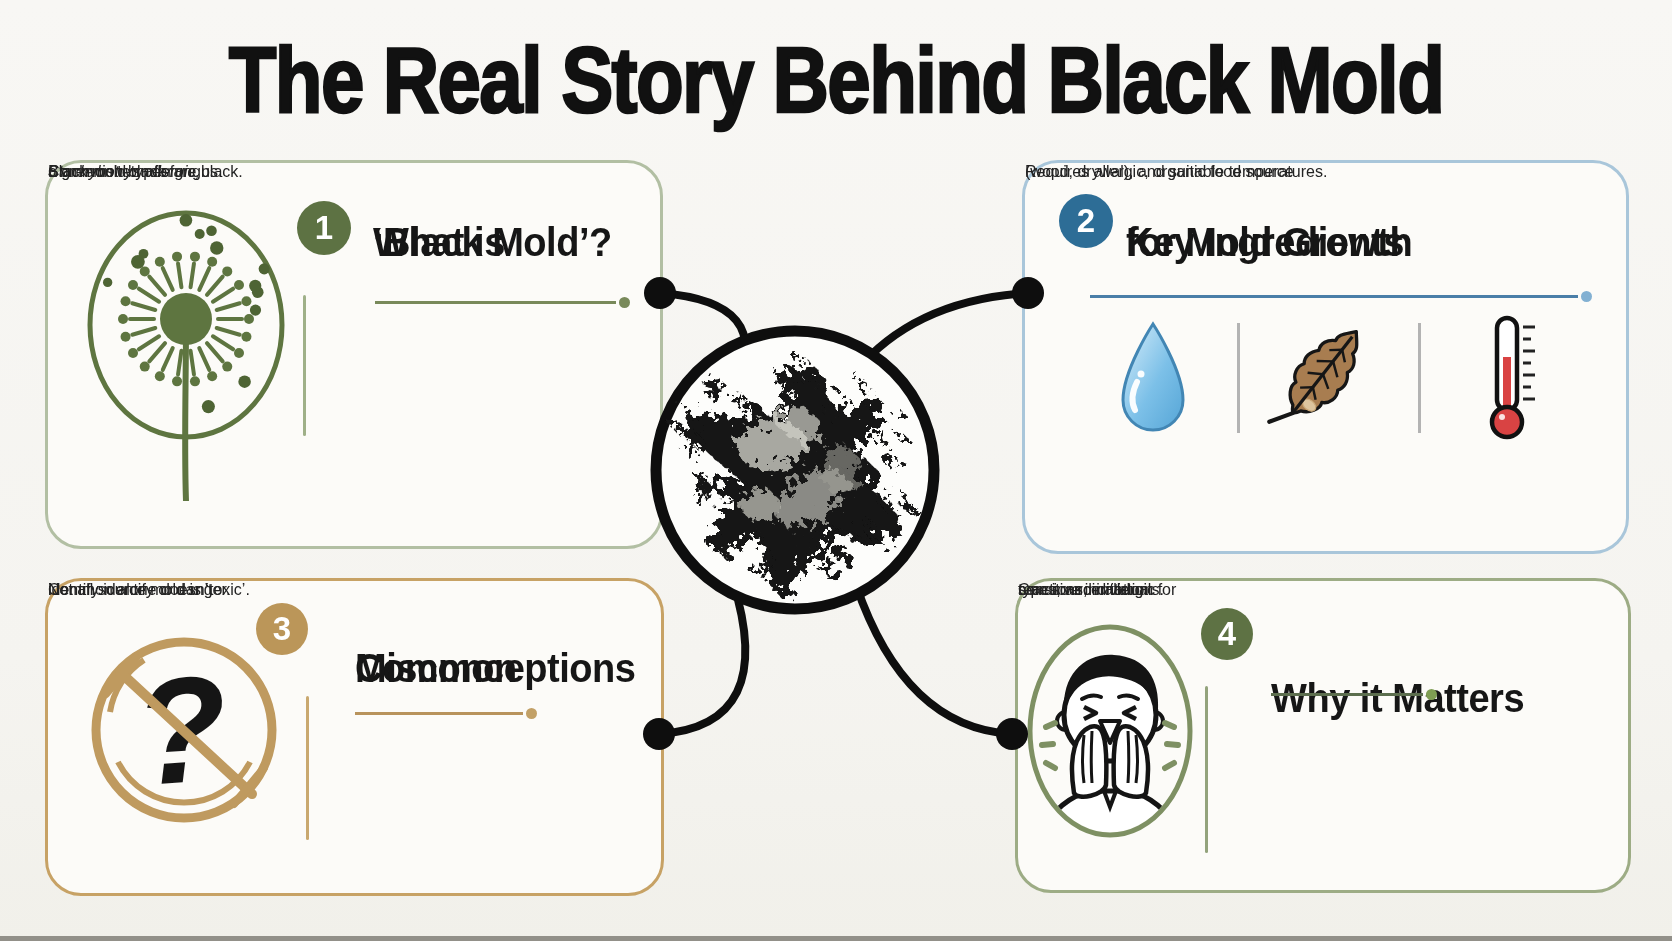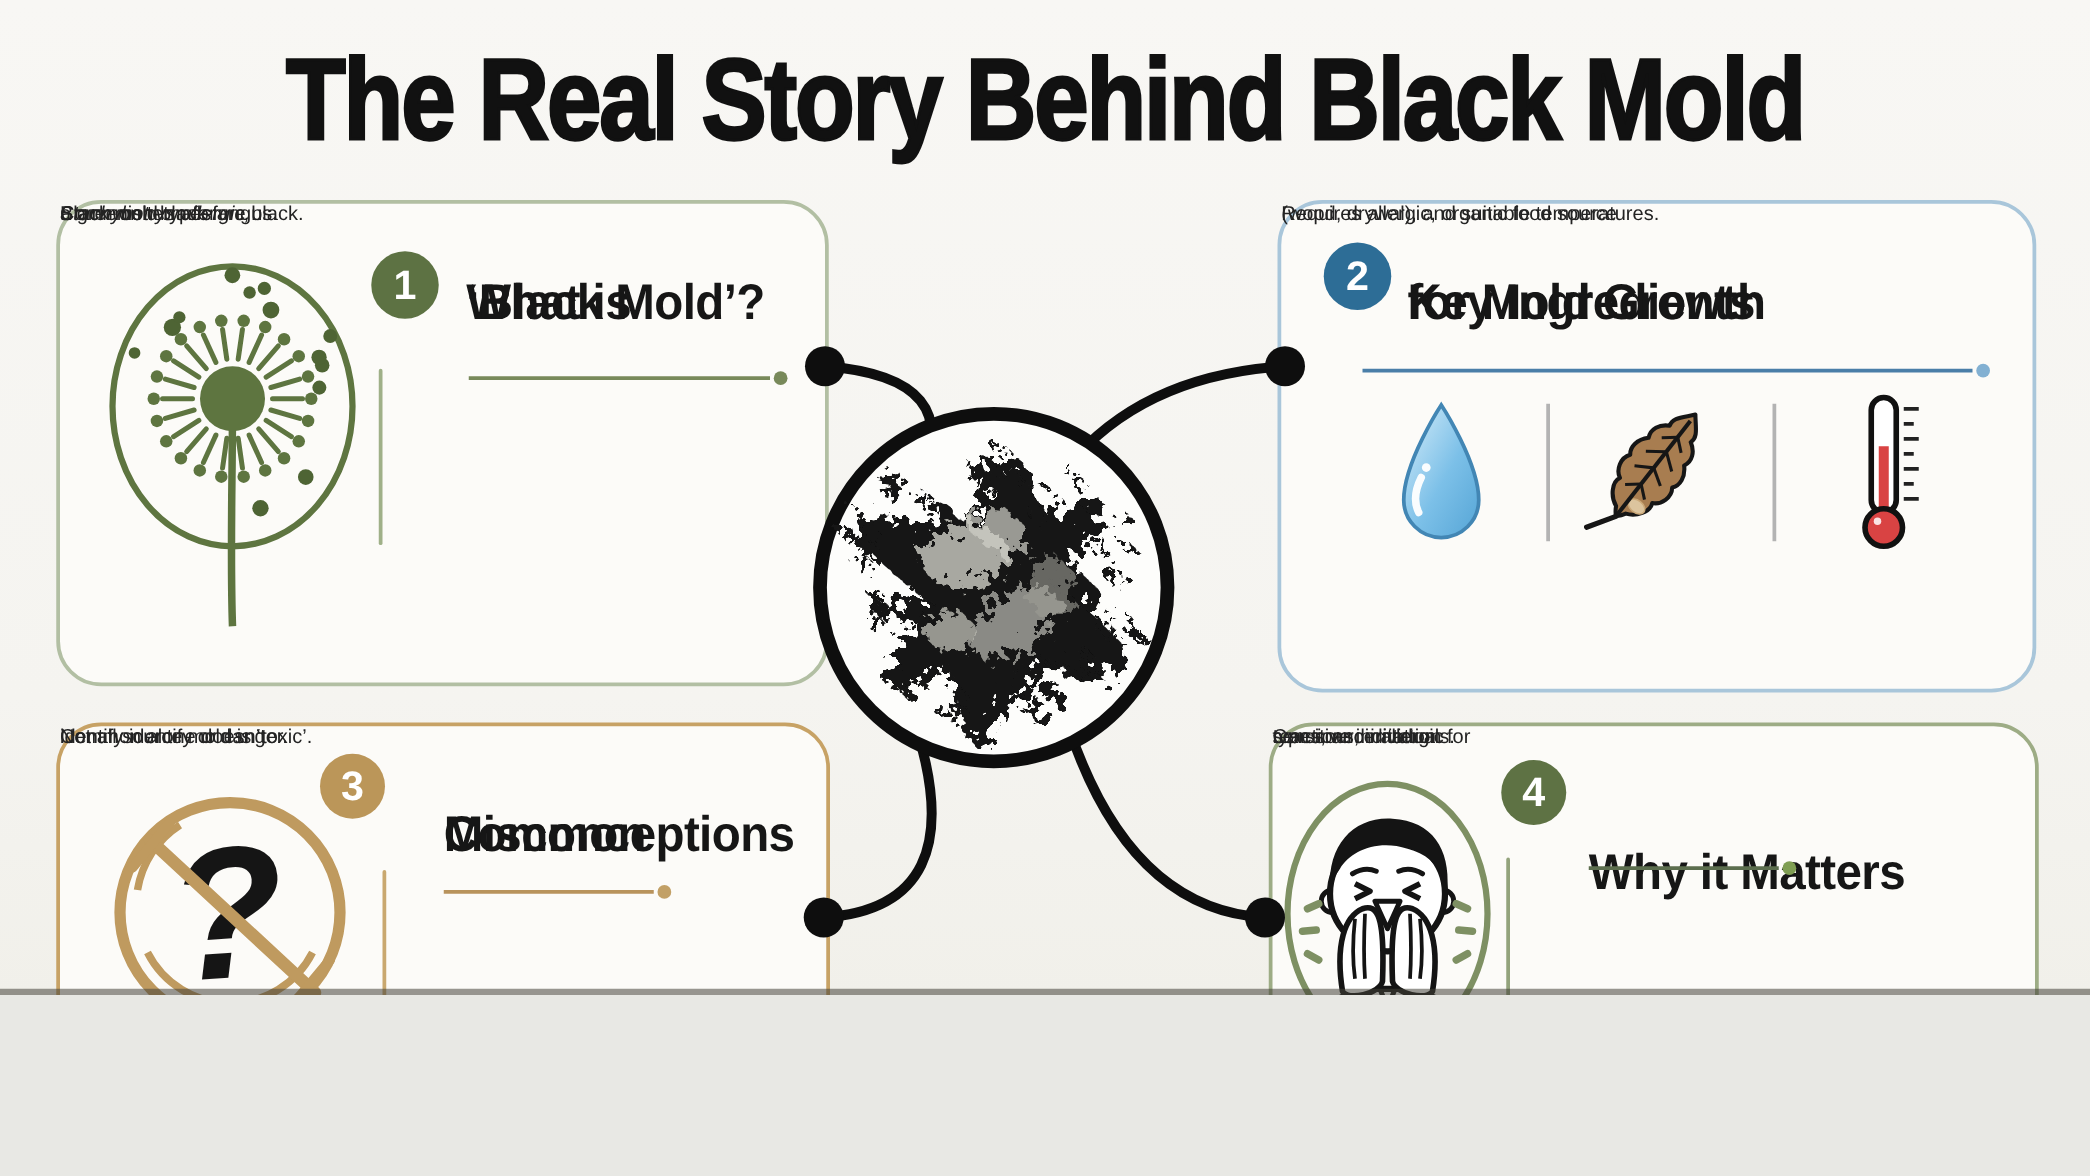--- a/index.html
+++ b/index.html
@@ -1,17 +1,17 @@
 <!DOCTYPE html>
 <html><head>
 <meta charset="utf-8">
 <style>
   html,body{margin:0;padding:0;background:#e8e8e4;}
   .canvas{
-    position:relative;width:1672px;height:796px;overflow:hidden;
+    position:relative;width:1672px;height:941px;overflow:hidden;
     background:linear-gradient(180deg,#f8f7f4 0%,#f5f4f0 70%,#f1f0ea 100%);
     font-family:"Liberation Sans",sans-serif;color:#232323;
   }
   .bottom-edge{position:absolute;left:0;right:0;bottom:0;height:5px;background:rgba(68,66,56,.55);z-index:8;}
   
   .title{
     position:absolute;top:28px;left:50%;white-space:nowrap;z-index:3;
     font-size:92px;font-weight:bold;color:#111;letter-spacing:-2px;
     transform:translateX(-50%) scaleX(.85);transform-origin:50% 0;
     -webkit-text-stroke:2.5px #111;

